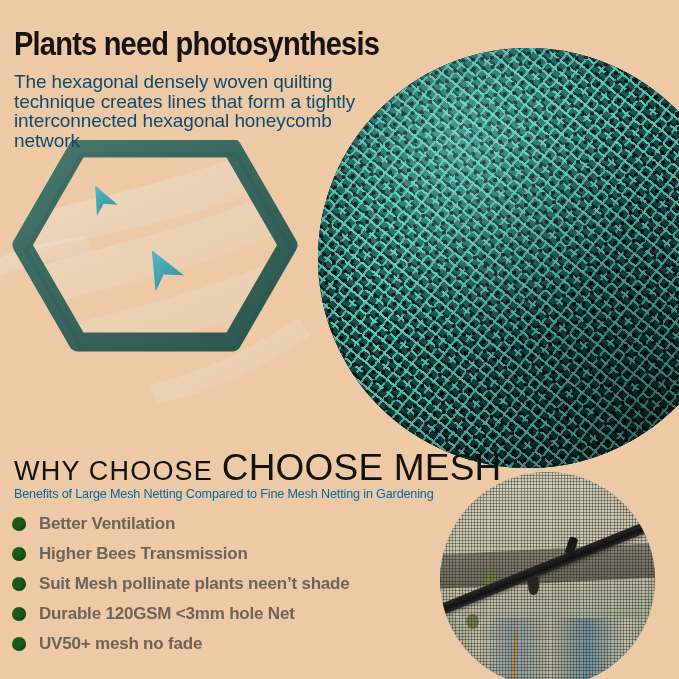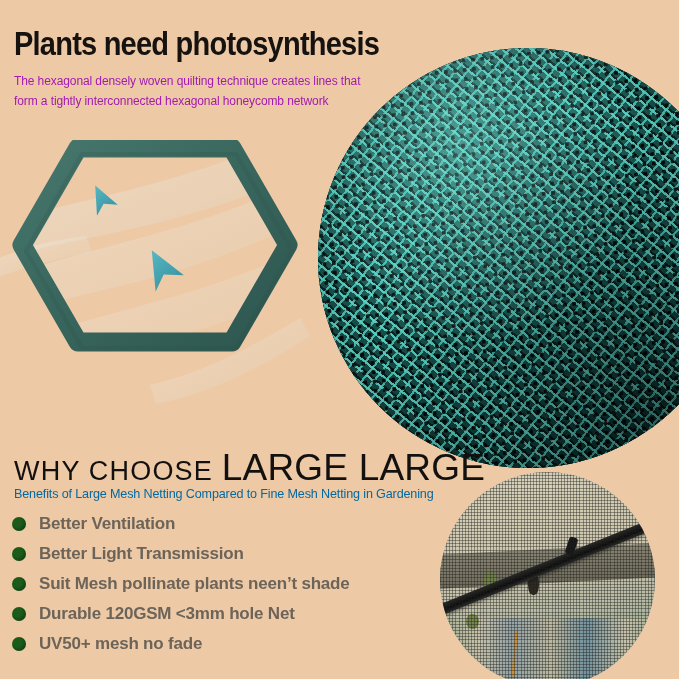--- a/index.html
+++ b/index.html
@@ -21,23 +21,23 @@
     letter-spacing:-0.9px;
     color:#151210;
     transform:scaleX(0.88);
     transform-origin:left center;
     white-space:nowrap;
     line-height:1;
   }
   .subhead{
     position:absolute;left:14px;top:72px;
     width:350px;
-    font-size:12px;
+    font-size:19px;
     line-height:19.6px;
-    color:#a21caf;
+    color:#0c4a6e;
     letter-spacing:-0.1px;
   }
 
   
   .mesh-circle{
     position:absolute;
     left:318px;top:48px;
     width:420px;height:420px;
     border-radius:50%;
     overflow:hidden;
@@ -203,32 +203,32 @@
 
       <path d="M92 48 L118 62 L104 64 L100 77 Z" fill="url(#arrg)" transform="rotate(12 105 62)"></path>
       <path d="M148 113 L184 132 L164 135 L159 153 Z" fill="url(#arrg)" transform="rotate(10 166 133)"></path>
     </svg>
   </div>
 
   <div class="headline">Plants need photosynthesis</div>
   <div class="subhead">The hexagonal densely woven quilting technique creates lines that form a tightly interconnected hexagonal honeycomb network</div>
 
   <div class="why">
-    <span class="w-small">WHY CHOOSE</span><span class="w-small">&nbsp;</span><span class="w-big">LARGE LARGE</span>
+    <span class="w-small">WHY CHOOSE</span><span class="w-small">&nbsp;</span><span class="w-big">CHOOSE MESH</span>
   </div>
   <div class="benefits-sub">Benefits of Large Mesh Netting Compared to Fine Mesh Netting in Gardening</div>
 
   <div class="blist">
     <div class="brow">
       <span class="bdot"></span>
       <span class="btext">Better Ventilation</span>
     </div>
     <div class="brow">
       <span class="bdot"></span>
-      <span class="btext">Better Light Transmission</span>
+      <span class="btext">Higher Bees Transmission</span>
     </div>
     <div class="brow">
       <span class="bdot"></span>
       <span class="btext">Suit Mesh pollinate plants neen’t shade</span>
     </div>
     <div class="brow">
       <span class="bdot"></span>
       <span class="btext">Durable 120GSM &lt;3mm hole Net</span>
     </div>
     <div class="brow">

